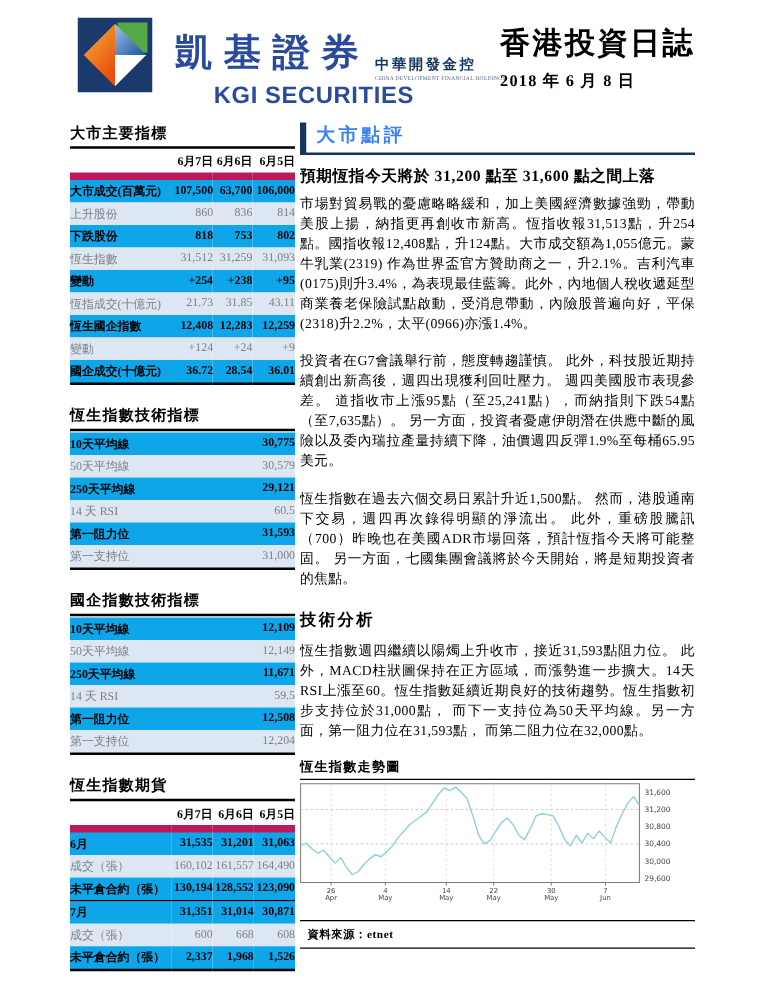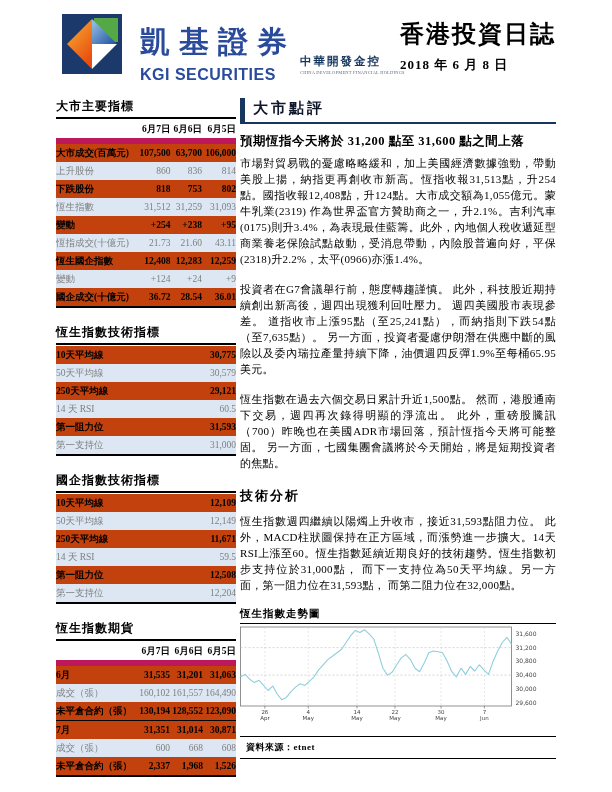--- a/index.html
+++ b/index.html
@@ -6,22 +6,22 @@
   html,body { background:#888; }
   body { font-family:"Liberation Serif","DejaVu Serif",serif; }
   .page {
     position:relative; width:612px; height:792px; margin:0 auto;
     background:#fff; overflow:hidden; color:#000;text-decoration:underline;
   }
   
   .hdr-logo { position:absolute; left:62px; top:14px; width:60px; height:60px; }
   .hdr-brand { position:absolute; left:140px; top:22px; color:#2a4b9b; }
   .brand-cn { font-size:30px; font-weight:bold; letter-spacing:9px; font-family:"Liberation Serif",serif; }
-  .brand-en { font-size:16px; font-weight:bold; letter-spacing:0.5px; margin-top:3px; font-family:"Liberation Sans","DejaVu Sans",sans-serif; }
-  .hdr-group { position:absolute; left:300px; top:54px; color:#17365d; width:100px; }
+  .brand-en { font-size:19px; font-weight:bold; letter-spacing:0.5px; margin-top:3px; font-family:"Liberation Sans","DejaVu Sans",sans-serif;margin-left:31px; }
+  .hdr-group { position:absolute; left:300px; top:44px; color:#17365d; width:100px; }
   .group-cn { font-size:11.5px; font-weight:bold; letter-spacing:2px; }
   .group-en { font-size:4.5px; color:#5a6b84; letter-spacing:0.2px; margin-top:1px; white-space:nowrap; }
   .hdr-title { position:absolute; right:56px; top:18px; text-align:left; }
   .doc-title { font-size:24px; font-weight:bold; letter-spacing:2px; }
   .doc-date { font-size:13px; font-weight:bold; margin-top:6px; letter-spacing:1px; }
 
   
   .left-col  { position:absolute; left:56px;  top:98px; width:180px; }
   .right-col { position:absolute; left:240px; top:98px; width:316px; }
 
@@ -31,29 +31,29 @@
     border-bottom:2px solid #000; padding-bottom:2px; margin-bottom:1px;
   }
   .tbl-wrap { margin-bottom:16px; }
   table.data-table { width:100%; border-collapse:collapse; font-size:9.5px; border-bottom:2px solid #000; }
   table.data-table thead th {
     font-weight:bold; text-align:right; padding:3px 0 2px 0; border-bottom:6px solid #be185d; font-size:9.5px;
   }
   table.data-table thead th:first-child { text-align:left; }
   table.data-table td { padding:2.5px 0; text-align:right; white-space:nowrap; }
   table.data-table td.lbl { text-align:left; }
-  table.data-table tr.plain { font-weight:bold; background:#c2410c; color:#000; }
+  table.data-table tr.plain { font-weight:bold; background:#0ea5e9; color:#000; }
   table.data-table tr.muted { background:#dce7f3; color:#7f7f7f; font-weight:normal; }
   table.data-table tr.rule-above td { border-top:1px solid #000; }
 
   
   .sec-head {
     border-bottom:2.5px solid #17365d; padding:1px 0 4px 8px; margin-bottom:9px;
     border-left:5px solid #17365d;
-    color:#0f172a; font-size:15px; font-weight:bold; letter-spacing:3px;
+    color:#3b82f6; font-size:15px; font-weight:bold; letter-spacing:3px;
   }
   .headline { font-size:12.5px; font-weight:bold; letter-spacing:0.5px; margin-bottom:5px; }
   .para { font-size:11px; line-height:16px; text-align:justify; margin-bottom:14px; letter-spacing:0.3px; }
   .sub-head { font-size:13px; font-weight:bold; letter-spacing:2px; margin:16px 0 8px 0; }
 
   .chart-block { margin-top:4px; }
   .chart-title {
     font-size:10.5px; font-weight:bold; letter-spacing:1px;
     border-bottom:1.5px solid #000; padding-bottom:2px; margin-bottom:2px;
   }
@@ -138,21 +138,21 @@
               </tr>
               <tr class="plain">
                 <td class="lbl">變動</td>
                 <td>+254</td>
                 <td>+238</td>
                 <td>+95</td>
               </tr>
               <tr class="muted">
                 <td class="lbl">恆指成交(十億元)</td>
                 <td>21.73</td>
-                <td>21.60</td>
+                <td>31.85</td>
                 <td>43.11</td>
               </tr>
               <tr class="plain">
                 <td class="lbl">恆生國企指數</td>
                 <td>12,408</td>
                 <td>12,283</td>
                 <td>12,259</td>
               </tr>
               <tr class="muted">
                 <td class="lbl">變動</td>

